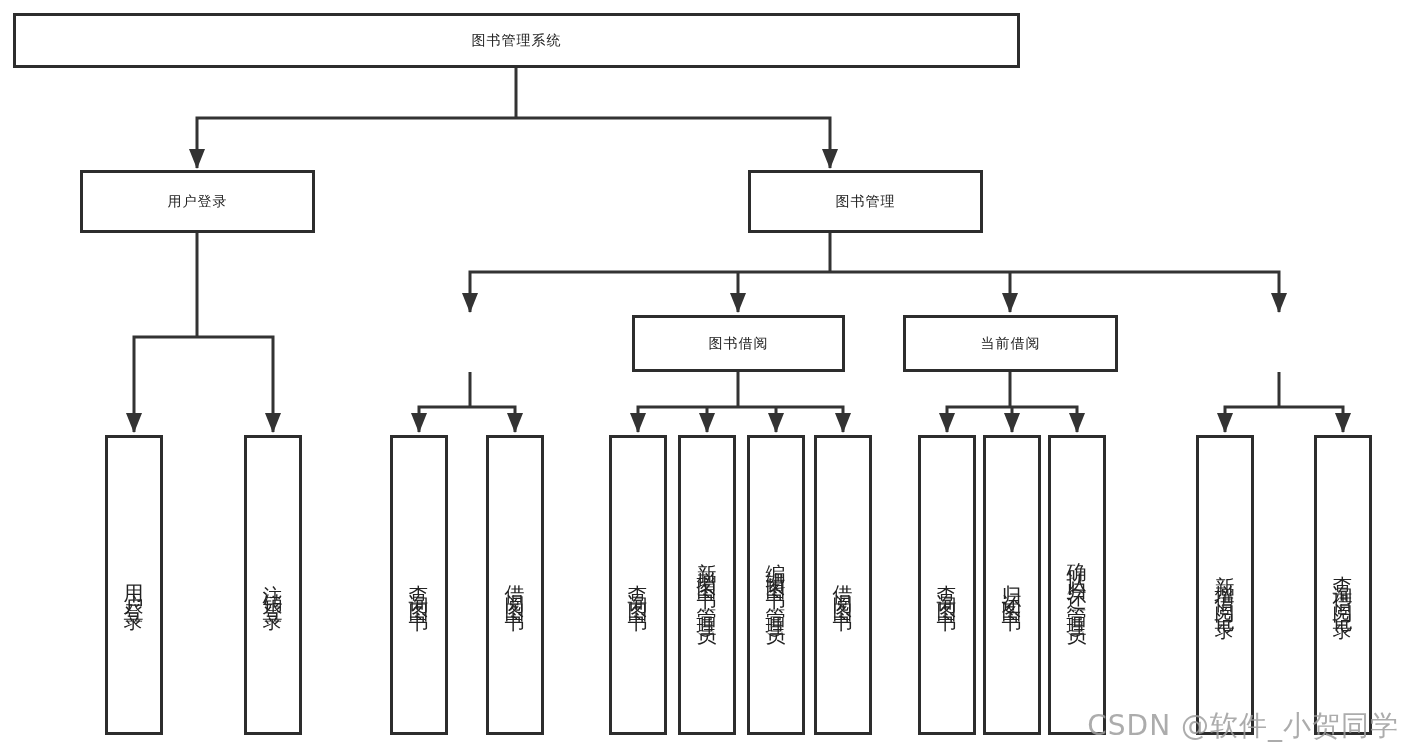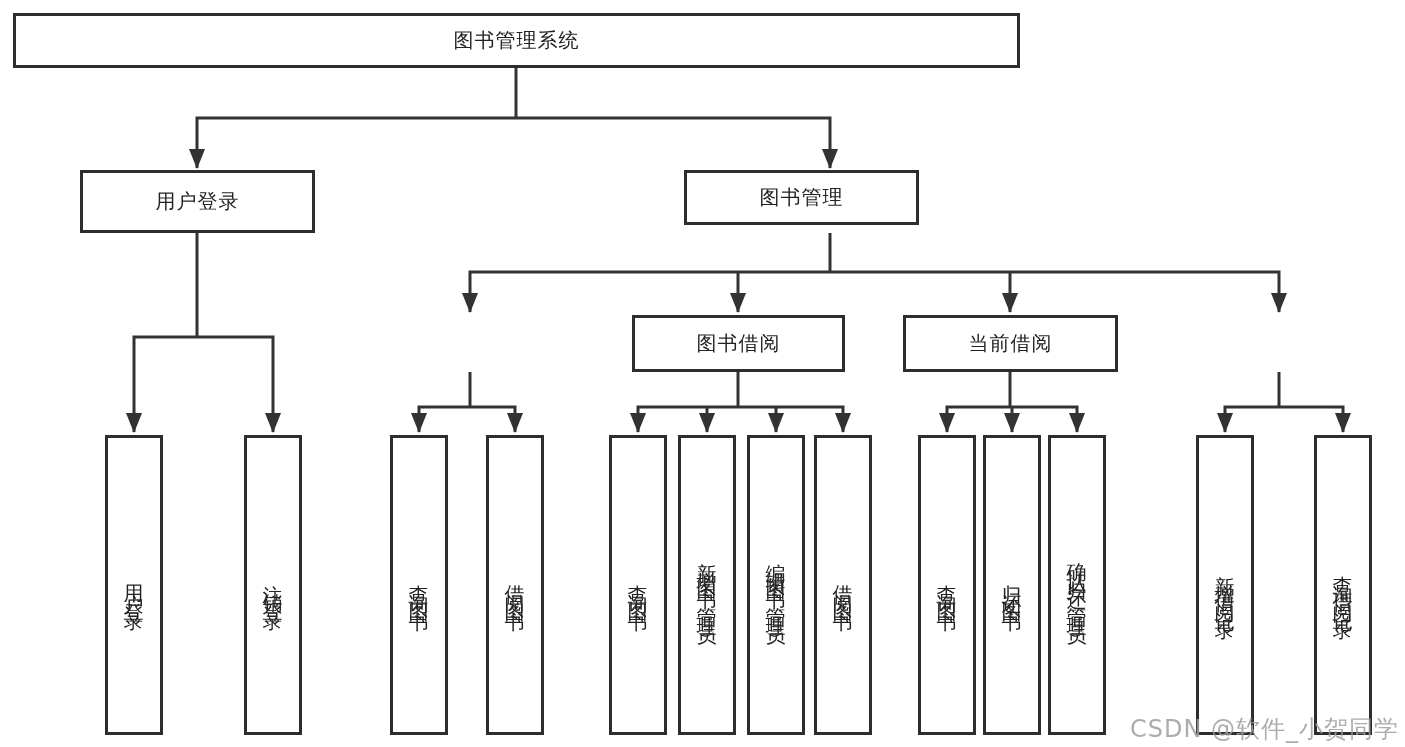--- a/index.html
+++ b/index.html
@@ -26,38 +26,38 @@
     box-sizing: border-box;
     background: #ffffff;
     border: 3px solid #2d2d2d;
     color: #222222;
     display: flex;
     align-items: center;
     justify-content: center;
     z-index: 2;
   }
   .hbox {
-    font-size: 20px;
+    font-size: 14px;
     letter-spacing: 1px;
     white-space: nowrap;
   }
   .vbox {
     writing-mode: vertical-rl;
     text-orientation: mixed;
     font-size: 20px;
     letter-spacing: 9px;
     line-height: 1;
     padding-top: 4px;
   }
   #watermark {
     position: absolute;
     right: 6px;
     bottom: 2px;
     z-index: 3;
-    font-size: 24px;
+    font-size: 28px;
     color: rgba(158, 158, 158, 0.85);
     letter-spacing: 1px;
     white-space: nowrap;
   }
 </style>
 </head>
 <body>
 
 <div id="stage">
 
@@ -93,21 +93,21 @@
       <line x1="1012" y1="407" x2="1012" y2="432" marker-end="url(#arrow)"></line>
 
       <path d="M1279,372 V407"></path>
       <path d="M1225,432 V407 H1343 V432" marker-start="url(#arrow)" marker-end="url(#arrow)"></path>
     </g>
   </svg>
 
   <div class="node hbox" style="left:13px; top:13px; width:1007px; height:55px;">图书管理系统</div>
 
   <div class="node hbox" style="left:80px; top:170px; width:235px; height:63px;">用户登录</div>
-  <div class="node hbox" style="left:684px; top:170px; width:235px; height:55px;">图书管理</div>
+  <div class="node hbox" style="left:748px; top:170px; width:235px; height:63px;">图书管理</div>
 
   <div class="node hbox" style="left:632px; top:315px; width:213px; height:57px;">图书借阅</div>
   <div class="node hbox" style="left:903px; top:315px; width:215px; height:57px;">当前借阅</div>
 
   <div class="node vbox" style="left:105px; top:435px; width:58px; height:300px;">用户登录</div>
   <div class="node vbox" style="left:244px; top:435px; width:58px; height:300px;">注销登录</div>
 
   <div class="node vbox" style="left:390px; top:435px; width:58px; height:300px;">查询图书</div>
   <div class="node vbox" style="left:486px; top:435px; width:58px; height:300px;">借阅图书</div>
 

